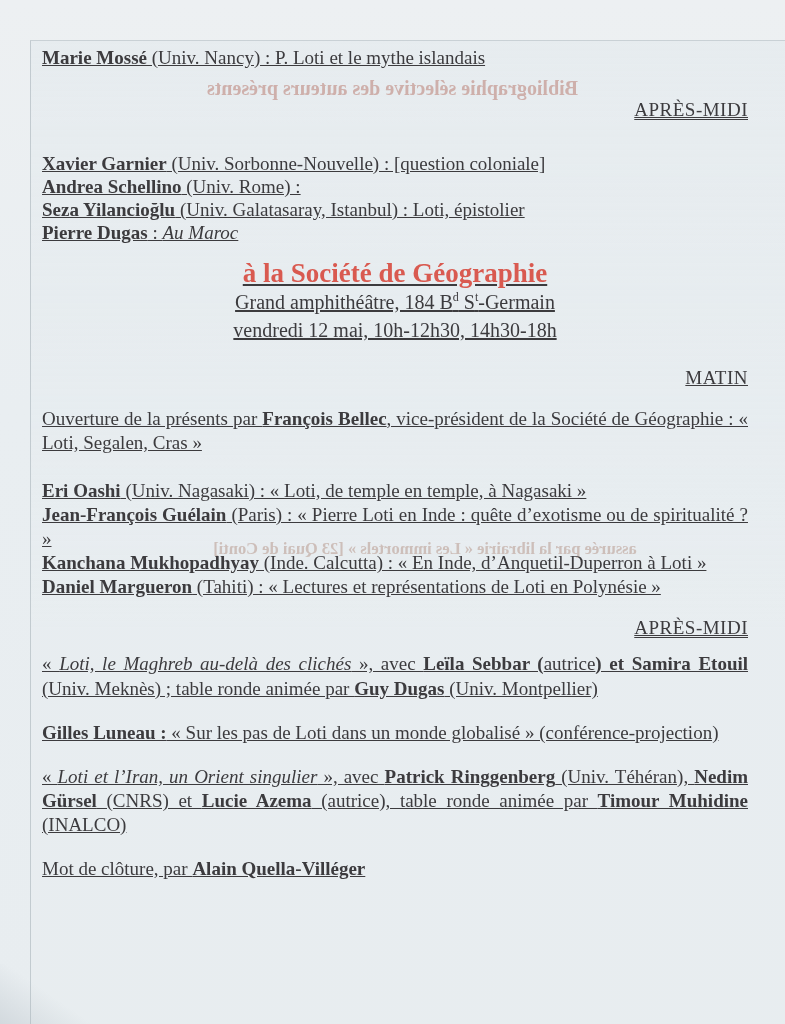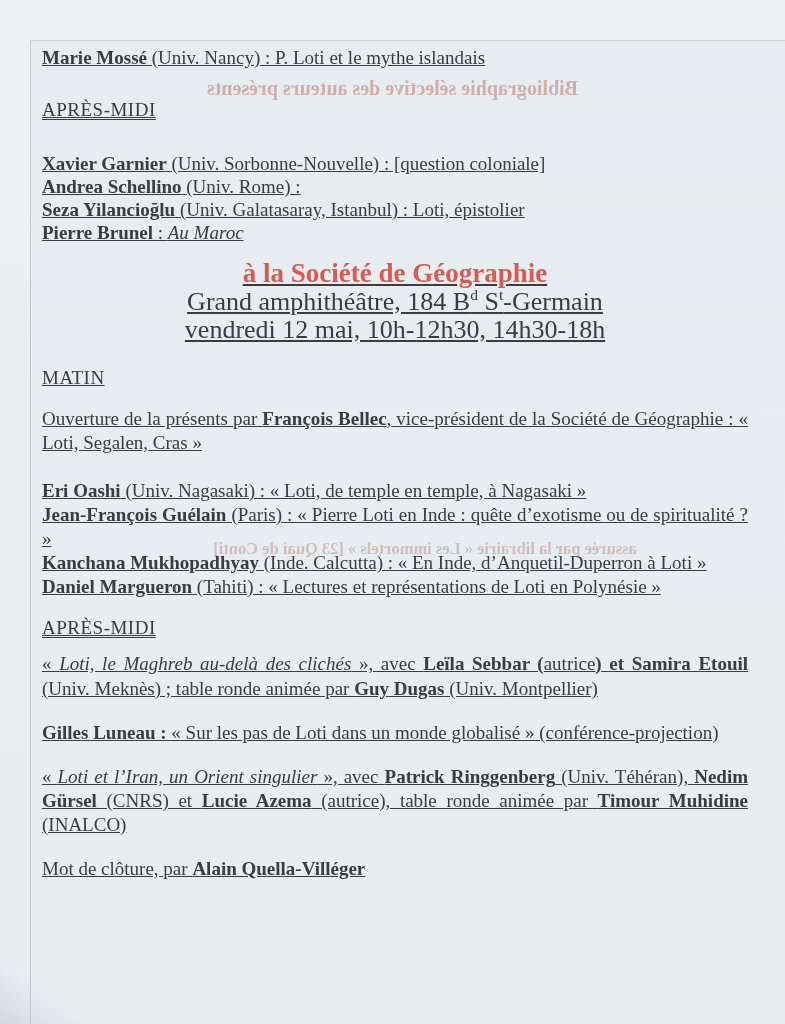--- a/index.html
+++ b/index.html
@@ -29,32 +29,32 @@
     position:absolute;inset:0;
     padding:46px 37px 8px 42px;
     box-sizing:border-box;
     text-decoration:underline;
   }
   .line{font-size:19px;line-height:23px;}
   .b{font-weight:700;}
   .i{font-style:italic;}
   sup{font-size:.6em;line-height:0;vertical-align:super;}
   .section-heading{
-    text-align:left;font-size:19px;line-height:23px;
+    text-align:right;font-size:19px;line-height:23px;
     letter-spacing:.5px;
   }
   .underlined{text-decoration:underline;text-underline-offset:3px;}
   .speakers1{margin-top:31px;}
   .speakers1 .line{line-height:23px;}
   .venue{margin-top:14px;text-align:center;}
   .venue-title{
     font-size:27px;line-height:30px;font-weight:700;
     color:#d95a50;
   }
-  .venue-line{font-size:26px;line-height:28px;}
+  .venue-line{font-size:20px;line-height:28px;}
   .matin{margin-top:22px;}
   .para{font-size:19px;line-height:24px;text-align:justify;}
   .opening{margin-top:18px;}
   .speakers2{margin-top:24px;}
   .speakers2 .entry{font-size:19px;line-height:24px;text-align:justify;}
   .apm2{margin-top:17px;}
   .maghreb{margin-top:12px;line-height:25px;}
   .luneau{margin-top:20px;}
   .iran{margin-top:20px;}
   .closing{margin-top:20px;text-align:left;}
@@ -91,21 +91,21 @@
     <div class="line"><span class="b">Marie Mossé</span><span>  (Univ. Nancy) : P. Loti et le mythe islandais</span></div>
 
     <div class="section-heading afterheading">
       <span class="underlined">APRÈS-MIDI</span>
     </div>
 
     <div class="speakers1">
       <div class="line"><span class="b">Xavier Garnier</span><span> (Univ. Sorbonne-Nouvelle) : [question coloniale]</span></div>
       <div class="line"><span class="b">Andrea Schellino</span><span> (Univ. Rome) :</span></div>
       <div class="line"><span class="b">Seza Yilancioğlu</span><span> (Univ. Galatasaray, Istanbul) : Loti, épistolier</span></div>
-      <div class="line"><span class="b">Pierre Brunel</span><span> : </span><span class="i">Au Maroc</span></div>
+      <div class="line"><span class="b">Pierre Dugas</span><span> : </span><span class="i">Au Maroc</span></div>
     </div>
 
     <div class="venue">
       <div class="venue-title">à la Société de Géographie</div>
       <div class="venue-line"><span>Grand amphithéâtre, 184 B</span><sup>d</sup><span> S</span><sup>t</sup><span>-Germain</span></div>
       <div class="venue-line">vendredi 12 mai, 10h-12h30, 14h30-18h</div>
     </div>
 
     <div class="section-heading matin">MATIN</div>
 

